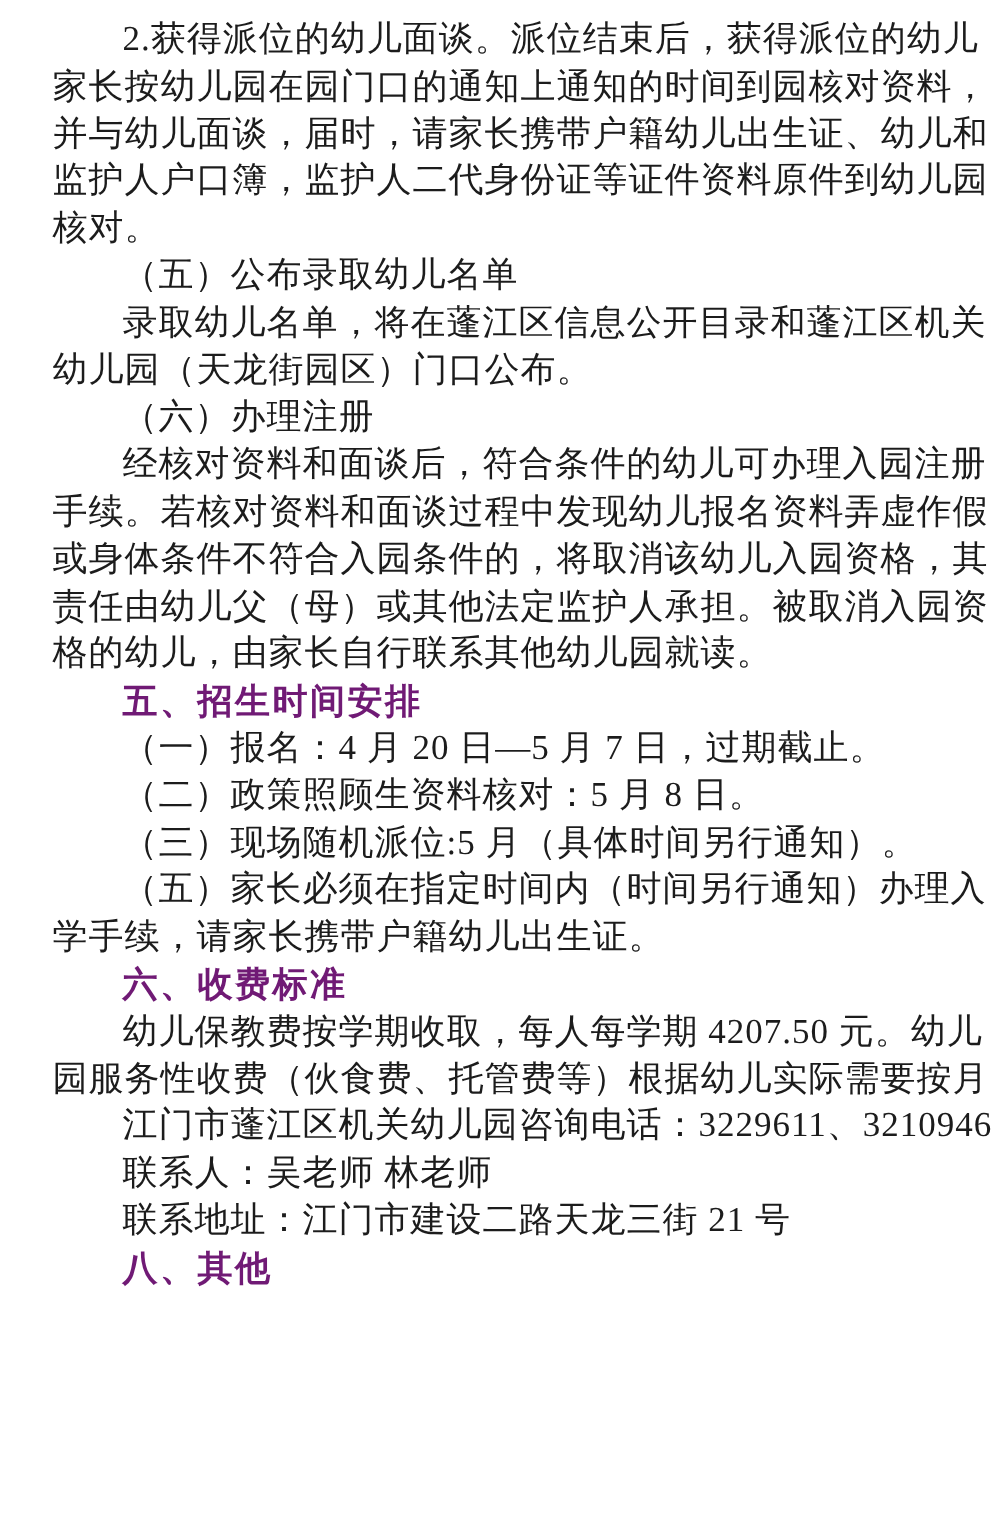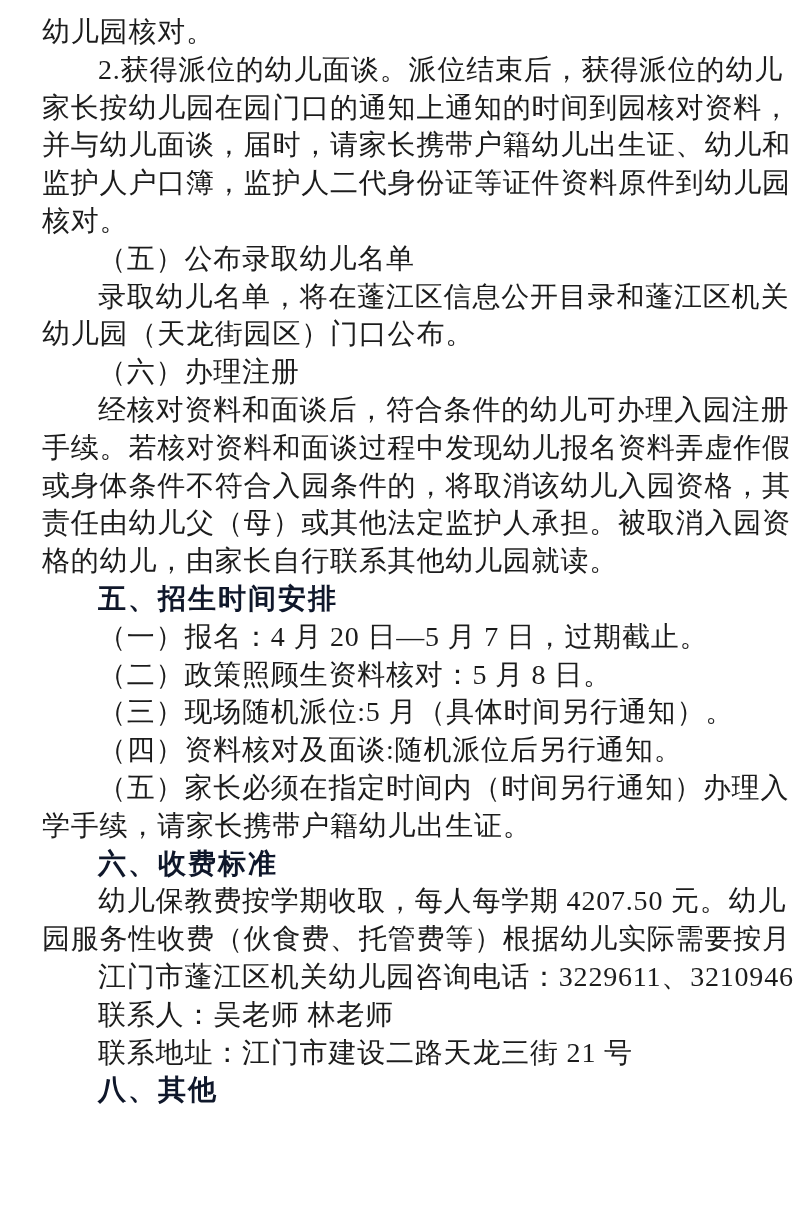--- a/index.html
+++ b/index.html
@@ -28,47 +28,45 @@
     white-space: nowrap;
     font-weight: 400;
   }
   .ind {
     text-indent: 56px;
   }
   .hd {
     font-family: "Liberation Sans", "DejaVu Sans", sans-serif;
     font-weight: 700;
     letter-spacing: 2px;
-    color: #0f172a;
+    color: #701a75;
   }
 </style>
 </head>
 <body>
 
 <div class="page">
-  <div class="ln">幼儿园核对。</div>
   <div class="ln ind">2.获得派位的幼儿面谈。派位结束后，获得派位的幼儿</div>
   <div class="ln">家长按幼儿园在园门口的通知上通知的时间到园核对资料，</div>
   <div class="ln">并与幼儿面谈，届时，请家长携带户籍幼儿出生证、幼儿和</div>
   <div class="ln">监护人户口簿，监护人二代身份证等证件资料原件到幼儿园</div>
   <div class="ln">核对。</div>
   <div class="ln ind">（五）公布录取幼儿名单</div>
   <div class="ln ind">录取幼儿名单，将在蓬江区信息公开目录和蓬江区机关</div>
   <div class="ln">幼儿园（天龙街园区）门口公布。</div>
   <div class="ln ind">（六）办理注册</div>
   <div class="ln ind">经核对资料和面谈后，符合条件的幼儿可办理入园注册</div>
   <div class="ln">手续。若核对资料和面谈过程中发现幼儿报名资料弄虚作假</div>
   <div class="ln">或身体条件不符合入园条件的，将取消该幼儿入园资格，其</div>
   <div class="ln">责任由幼儿父（母）或其他法定监护人承担。被取消入园资</div>
   <div class="ln">格的幼儿，由家长自行联系其他幼儿园就读。</div>
   <div class="ln ind hd">五、招生时间安排</div>
   <div class="ln ind">（一）报名：4 月 20 日—5 月 7 日，过期截止。</div>
   <div class="ln ind">（二）政策照顾生资料核对：5 月 8 日。</div>
   <div class="ln ind">（三）现场随机派位:5 月（具体时间另行通知）。</div>
-  <div class="ln ind">（四）资料核对及面谈:随机派位后另行通知。</div>
   <div class="ln ind">（五）家长必须在指定时间内（时间另行通知）办理入</div>
   <div class="ln">学手续，请家长携带户籍幼儿出生证。</div>
   <div class="ln ind hd">六、收费标准</div>
   <div class="ln ind">幼儿保教费按学期收取，每人每学期 4207.50 元。幼儿</div>
   <div class="ln">园服务性收费（伙食费、托管费等）根据幼儿实际需要按月</div>
   <div class="ln ind">江门市蓬江区机关幼儿园咨询电话：3229611、3210946</div>
   <div class="ln ind">联系人：吴老师 林老师</div>
   <div class="ln ind">联系地址：江门市建设二路天龙三街 21 号</div>
   <div class="ln ind hd">八、其他</div>
 </div>

